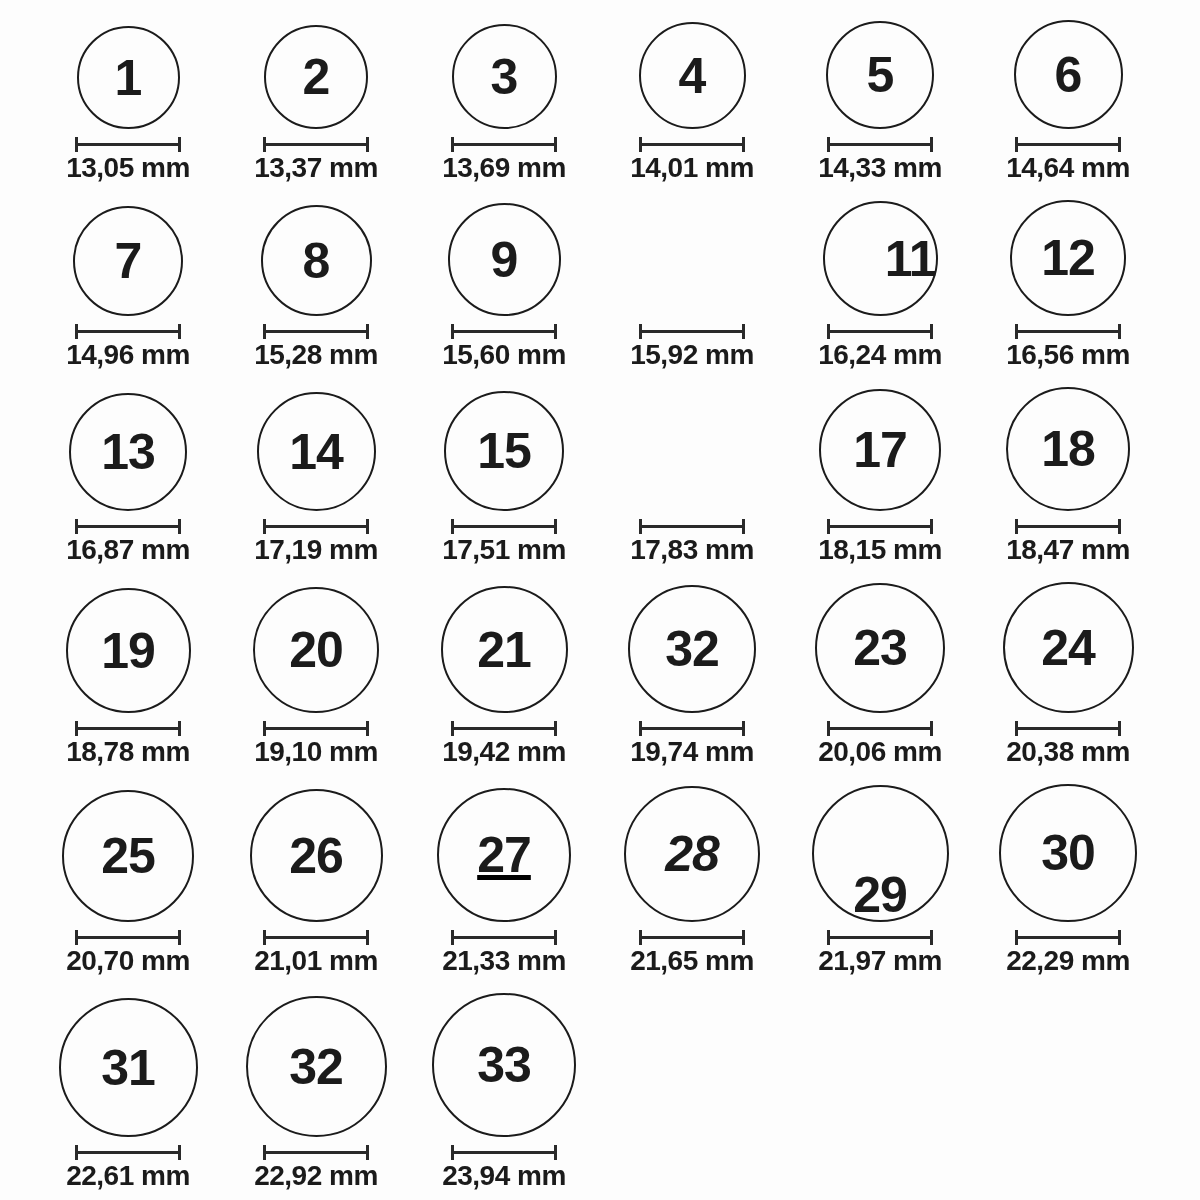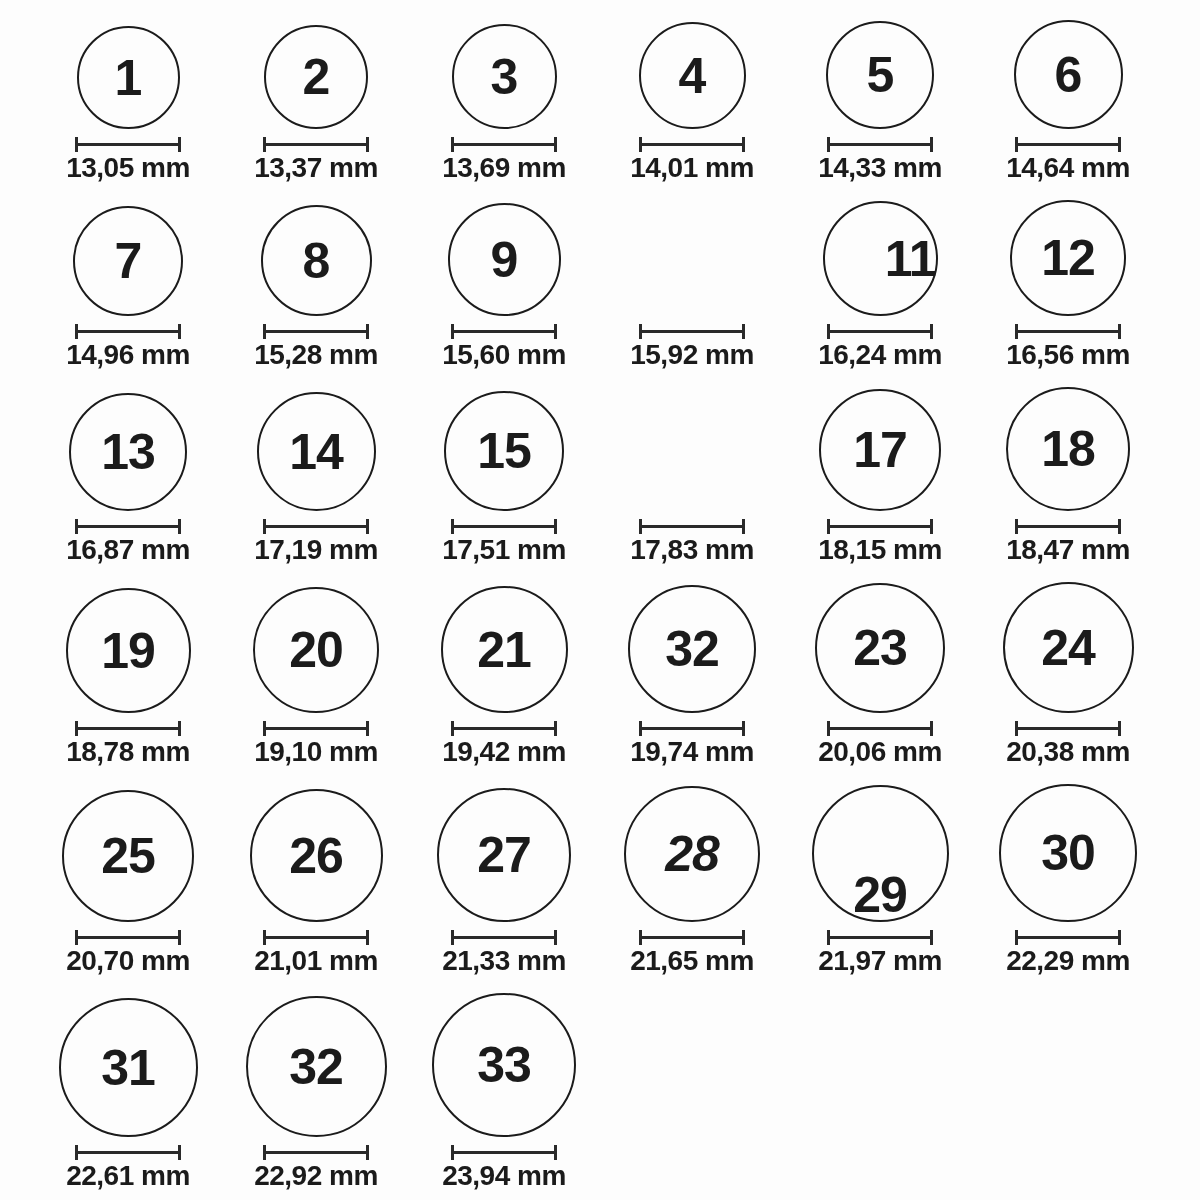--- a/index.html
+++ b/index.html
@@ -358,21 +358,21 @@
       <span class="num">26</span>
     </div>
     <div class="measure">
       <span class="cap"></span>
       <span class="bar"></span>
       <span class="cap"></span>
     </div>
     <div class="label">21,01 mm</div>
   </div>
       <div class="cell">
-    <div class="circle" style="width: 134px; height: 134px;">
+    <div class="circle" style="width: 134px; height: 134px; text-decoration: underline;">
       <span class="num">27</span>
     </div>
     <div class="measure">
       <span class="cap"></span>
       <span class="bar"></span>
       <span class="cap"></span>
     </div>
     <div class="label">21,33 mm</div>
   </div>
       <div class="cell">

